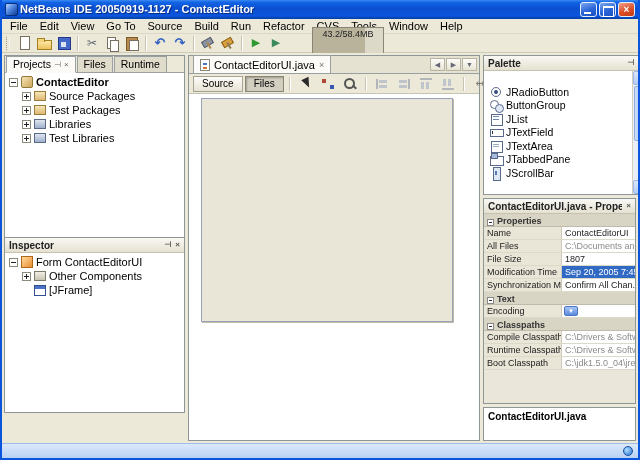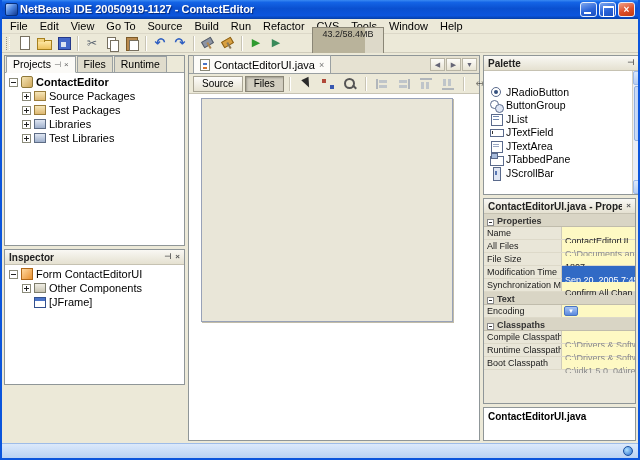--- a/index.html
+++ b/index.html
@@ -49,21 +49,21 @@
   .ti-clean::before{left:2px;top:4px;width:9px;height:5px;background:#d8a040;border:1px solid #8a6018;transform:rotate(-30deg);}
   .ti-clean::after{left:8px;top:7px;width:2px;height:7px;background:#8a7858;transform:rotate(-30deg);}
   .memory{position:relative;width:72px;height:32px;margin-left:26px;border:1px solid #8a8676;background:#ddd9c9;flex:none;}
   .memory-fill{position:absolute;left:0;top:0;bottom:0;width:74%;background:#b9b39b;}
   .memory-text{position:absolute;left:0;right:0;top:0;bottom:0;text-align:center;font-size:9px;line-height:13px;color:#222;}
 
   
   .main{position:relative;height:390px;background:#ece9d8;}
   .panel{position:absolute;background:#fff;border:1px solid #8f9698;}
   .projects{left:2px;top:2px;width:181px;height:191px;background:#ece9d8;}
-  .inspector{left:2px;top:196px;width:181px;height:136px;}
+  .inspector{left:2px;top:184px;width:181px;height:176px;}
   .editor{left:186px;top:2px;width:292px;height:386px;display:flex;flex-direction:column;}
   .palette{left:481px;top:2px;width:165px;height:140px;}
   .props{left:481px;top:145px;width:153px;height:206px;display:flex;flex-direction:column;}
   .prophelp{left:481px;top:354px;width:153px;height:34px;padding:3px 4px;}
 
   
   .panel-header{height:15px;background:linear-gradient(#f9f8f4,#e5e1d1);border-bottom:1px solid #c6c2b2;display:flex;align-items:center;padding:0 4px;font-size:10px;font-weight:bold;color:#222;}
   .ph-title{flex:1;white-space:nowrap;overflow:hidden;}
   .ph-ic{font-size:8px;color:#555;margin-left:4px;line-height:10px;}
   .doc-tabs{height:17px;display:flex;align-items:flex-end;background:#ece9d8;border-bottom:1px solid #9aa0a2;}
@@ -148,23 +148,23 @@
   .vscroll{position:absolute;right:0;top:0;bottom:0;width:15px;background:#e9edf5;border-left:1px solid #d4d0c0;display:flex;flex-direction:column;}
   .varrow{flex:none;height:14px;background:linear-gradient(#dce8fb,#b4ccf2);border:1px solid #9cb8e8;border-radius:2px;font-size:7px;color:#3a5a9a;text-align:center;line-height:12px;}
   .vthumb{flex:none;height:55px;margin:1px;background:linear-gradient(90deg,#cddcf8,#9fc0f0);border:1px solid #90aede;border-radius:2px;}
   .vtrack{flex:1;}
 
   
   .pgrid{flex:1;font-size:9px;overflow:hidden;background:#eae7da;}
   .psec{height:13px;display:flex;align-items:flex-end;gap:3px;background:#d9d5c5;border-bottom:1px solid #c0bcac;padding-left:3px;font-weight:bold;color:#333;}
   .secbox{width:7px;height:7px;border:1px solid #888;background:#fff;position:relative;flex:none;}
   .secbox::before{content:"";position:absolute;left:1px;right:1px;top:2px;height:1px;background:#333;}
-  .prow{height:13px;display:flex;border-bottom:1px solid #ddd9c9;background:#fef9c3;}
+  .prow{height:13px;display:flex;border-bottom:1px solid #ddd9c9;background:#ffffff;}
   .pkey{width:78px;flex:none;background:#e9e6d8;border-right:1px solid #cfcbbb;padding:0 3px;line-height:12px;white-space:nowrap;overflow:hidden;color:#1a1a1a;}
-  .pval{flex:1;padding:8px 3px;line-height:12px;white-space:nowrap;overflow:hidden;color:#222;position:relative;}
+  .pval{flex:1;padding:0 3px;line-height:12px;white-space:nowrap;overflow:hidden;color:#222;position:relative;}
   .pval.path{color:#8a8a8a;}
   .pval.sel{background:#316ac5;color:#fff;}
   .combo-btn{position:absolute;left:2px;top:1px;width:14px;height:10px;border-radius:2px;background:linear-gradient(#aac6f4,#5b8ade);border:1px solid #4a74c0;color:#fff;font-size:6px;line-height:9px;text-align:center;}
   .help-title{font-size:10px;font-weight:bold;white-space:nowrap;overflow:hidden;}
 
   
   .statusbar{height:15px;background:linear-gradient(#dce9fb,#b9d2f3);border-top:1px solid #9ebce8;display:flex;align-items:center;justify-content:flex-end;padding:0 5px;}
   .status-icon{width:10px;height:10px;border-radius:50%;background:radial-gradient(circle at 35% 35%,#aee0ff,#2a6fd0);border:1px solid #1a4fa0;}
 </style>
 </head>

